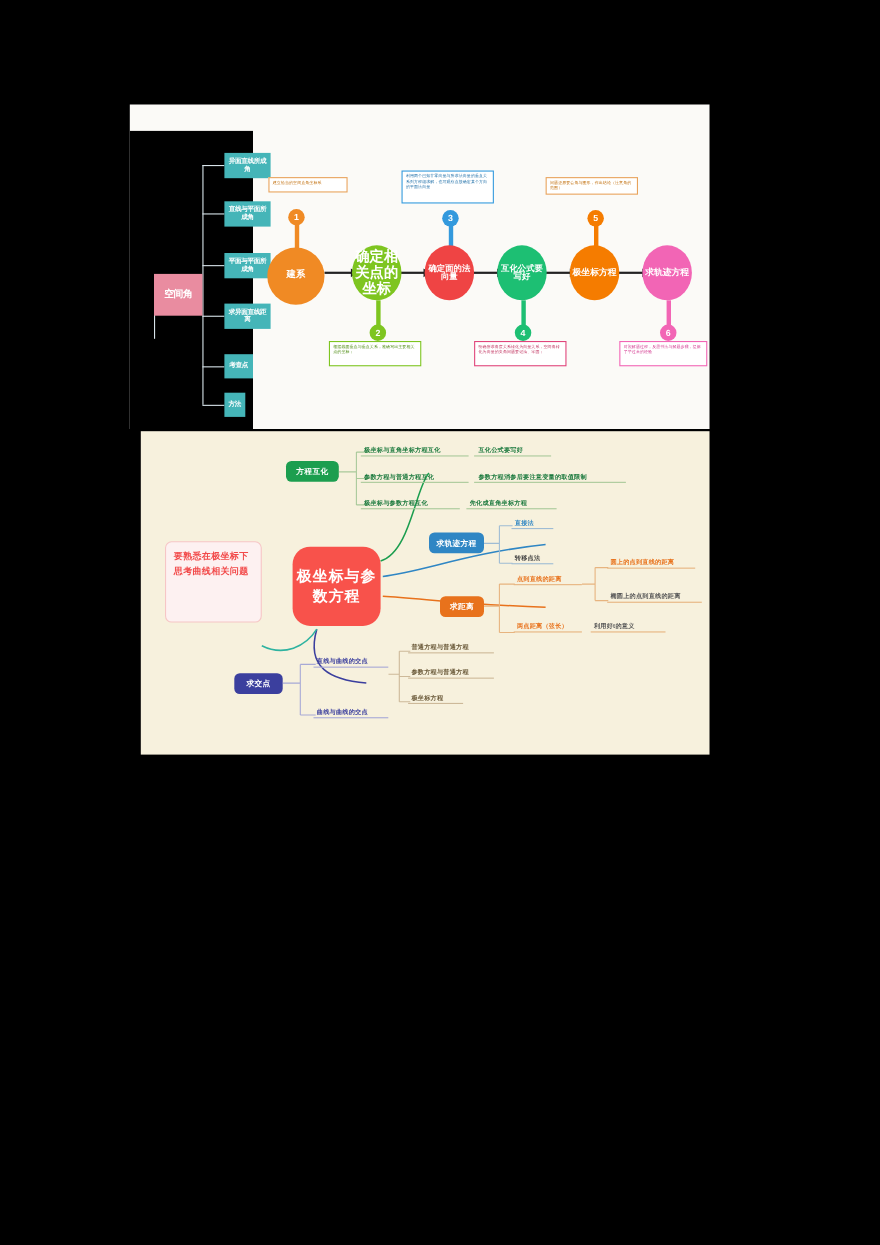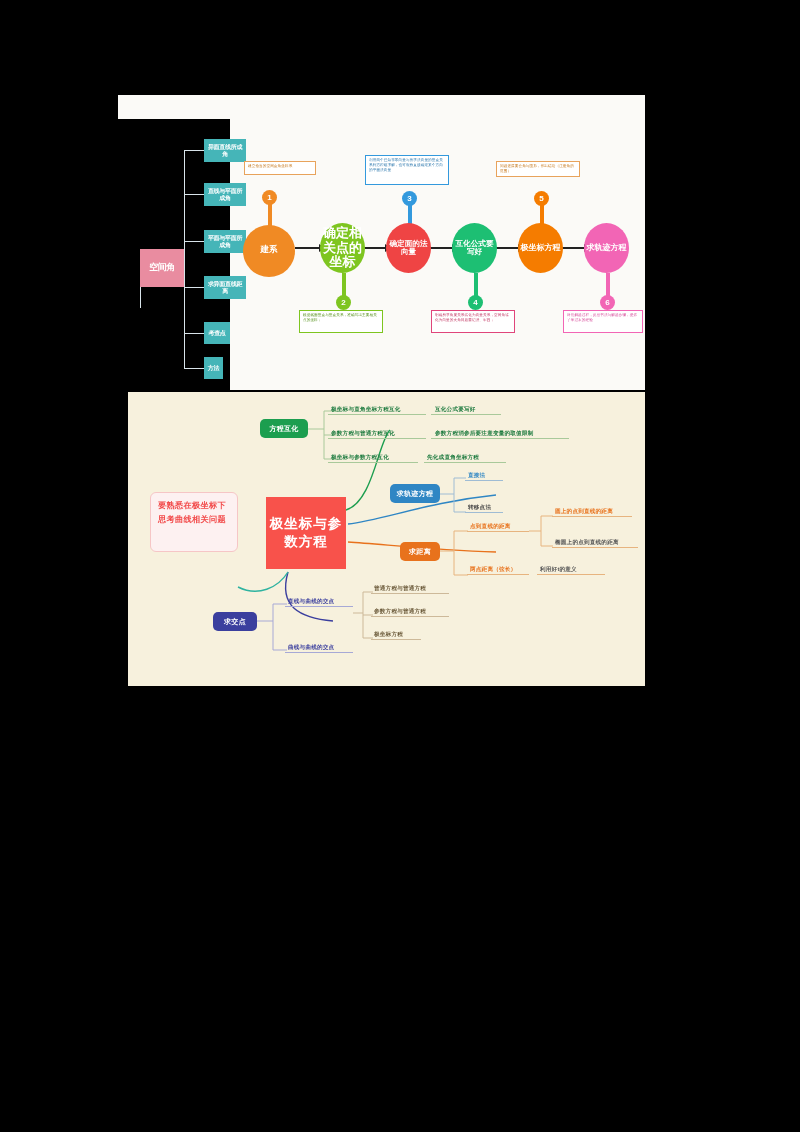--- a/index.html
+++ b/index.html
@@ -29,29 +29,29 @@
          font-weight:bold;display:flex;align-items:center;justify-content:center;}
   .arrow{position:absolute;height:2px;background:#222;}
   .arrow:after{content:"";position:absolute;right:-5px;top:-3px;border-left:6px solid #222;
         border-top:4px solid transparent;border-bottom:4px solid transparent;}
   .note{position:absolute;box-sizing:border-box;border:1px solid #ccc;background:#fff;
         font-size:3.6px;line-height:1.45;padding:2px 3px;letter-spacing:.1px;}
 
   
   .panel2{position:absolute;left:128px;top:392px;width:517px;height:294px;background:#f7f1dd;overflow:hidden;}
   .mindroot{position:absolute;left:138px;top:105px;width:80px;height:72px;background:#f8524b;
-            border-radius:0;color:#fff;font-weight:bold;font-size:13.5px;line-height:1.35;
+            border-radius:16px;color:#fff;font-weight:bold;font-size:13.5px;line-height:1.35;
             display:flex;align-items:center;justify-content:center;text-align:center;letter-spacing:1px;}
   .mbox{position:absolute;border-radius:5px;color:#fff;font-weight:bold;font-size:7px;
         display:flex;align-items:center;justify-content:center;text-align:center;letter-spacing:.3px;
         box-sizing:border-box;}
   .leaf{position:absolute;font-size:5.6px;font-weight:bold;white-space:nowrap;letter-spacing:.2px;}
   .uline{position:absolute;height:1px;}
   .conn{position:absolute;}
-  .rednote{position:absolute;left:22px;top:100px;width:88px;height:60px;background:#fdf1f1;
+  .rednote{position:absolute;left:22px;top:100px;width:88px;height:74px;background:#fdf1f1;
            border:1px solid #f6c6c6;border-radius:6px;color:#f24a4a;font-weight:bold;font-size:8.2px;
            line-height:1.75;padding:6px 7px;box-sizing:border-box;letter-spacing:.3px;}
 </style>
 </head>
 <body>
 
 <div class="page">
 
   <div class="panel1">
 

